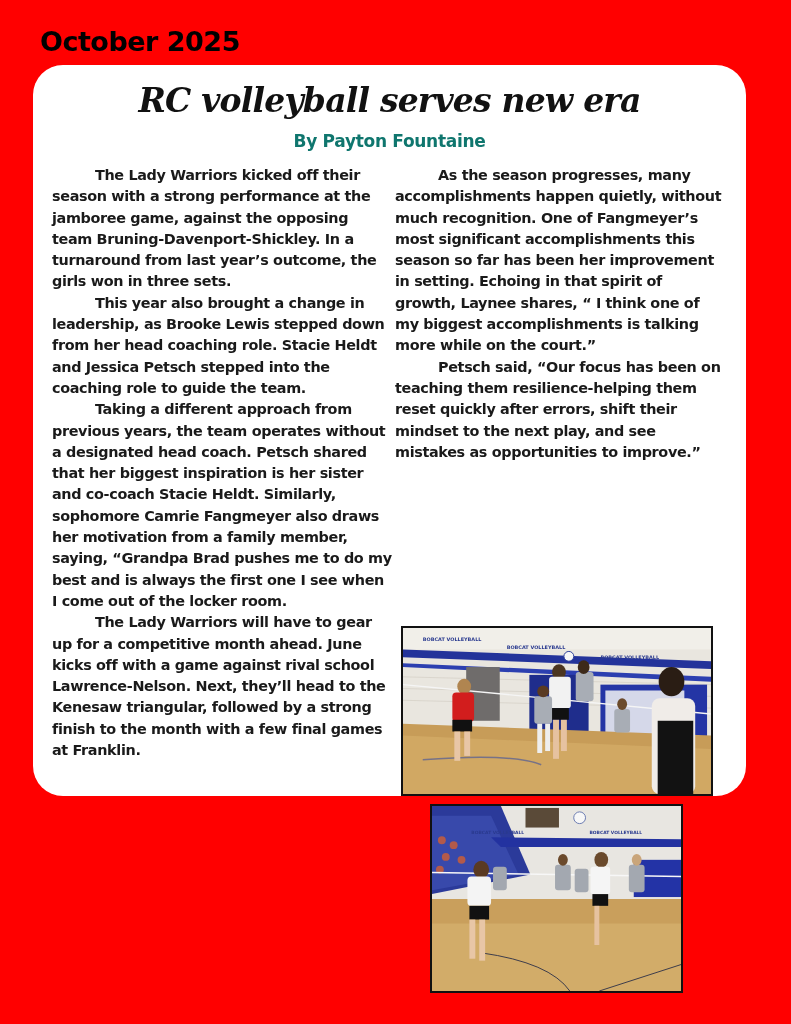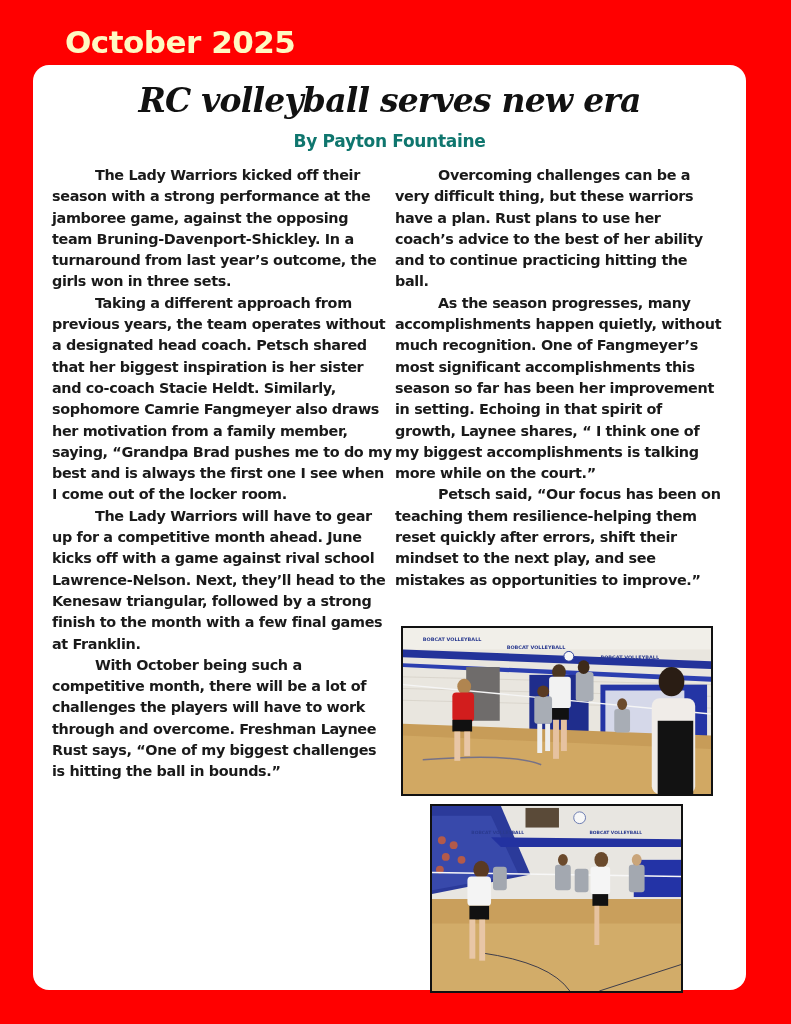--- a/index.html
+++ b/index.html
@@ -9,37 +9,37 @@
     body {
       width: 791px;
       height: 1024px;
       background: #ff0000;
       position: relative;
       overflow: hidden;
       font-family: "Liberation Sans", sans-serif;
     }
     .issue-date {
       position: absolute;
-      left: 65px;
+      left: 40px;
       top: 24px;
       font-family: "DejaVu Sans", sans-serif;
       font-weight: bold;
-      font-size: 31px;
-      color: #fef9c3;
+      font-size: 27px;
+      color: #000000;
       letter-spacing: -0.5px;
       line-height: 36px;
     }
     .card {
       position: absolute;
       left: 33px;
       top: 65px;
       width: 713px;
-      height: 925px;
+      height: 731px;
       background: #ffffff;
-      border-radius: 16px;
+      border-radius: 30px;
     }
     .headline {
       position: absolute;
       left: 0;
       top: 14px;
       width: 100%;
       text-align: center;
       font-family: "DejaVu Serif", serif;
       font-weight: bold;
       font-style: italic;
@@ -111,27 +111,26 @@
 <body>
 
 <div class="issue-date">October 2025</div>
 
 <div class="card">
   <h1 class="headline" style="margin:0;">RC volleyball serves new era</h1>
   <div class="byline">By Payton Fountaine</div>
 
   <div class="column col-left">
     <p>The Lady Warriors kicked off their season with a strong performance at the jamboree game, against the opposing team Bruning-Davenport-Shickley. In a turnaround from last year’s outcome, the girls won in three sets.</p>
+    <p>This year also brought a change in leadership, as Brooke Lewis stepped down from her head coaching role. Stacie Heldt and Jessica Petsch stepped into the coaching role to guide the team.</p>
     <p>Taking a different approach from previous years, the team operates without a designated head coach. Petsch shared that her biggest inspiration is her sister and co-coach Stacie Heldt. Similarly, sophomore Camrie Fangmeyer also draws her motivation from a family member, saying, “Grandpa Brad pushes me to do my best and is always the first one I see when I come out of the locker room.</p>
     <p>The Lady Warriors will have to gear up for a competitive month ahead. June kicks off with a game against rival school Lawrence-Nelson. Next, they’ll head to the Kenesaw triangular, followed by a strong finish to the month with a few final games at Franklin.</p>
-    <p>With October being such a competitive month, there will be a lot of challenges the players will have to work through and overcome. Freshman Laynee Rust says, “One of my biggest challenges is hitting the ball in bounds.”</p>
   </div>
 
   <div class="column col-right">
-    <p>Overcoming challenges can be a very difficult thing, but these warriors have a plan. Rust plans to use her coach’s advice to the best of her ability and to continue practicing hitting the ball.</p>
     <p>As the season progresses, many accomplishments happen quietly, without much recognition. One of Fangmeyer’s most significant accomplishments this season so far has been her improvement in setting. Echoing in that spirit of growth, Laynee shares, “ I think one of my biggest accomplishments is talking more while on the court.”</p>
     <p>Petsch said, “Our focus has been on teaching them resilience-helping them reset quickly after errors, shift their mindset to the next play, and see mistakes as opportunities to improve.”</p>
   </div>
 
   <div class="photo photo-1" title="Volleyball players jumping at the net during a match in a blue and white gym">
     <svg viewBox="0 0 312 170" preserveAspectRatio="none">
 
       <rect x="0" y="0" width="312" height="170" fill="#e9e6df"></rect>
       <rect x="0" y="0" width="312" height="22" fill="#f1efe9"></rect>
 

